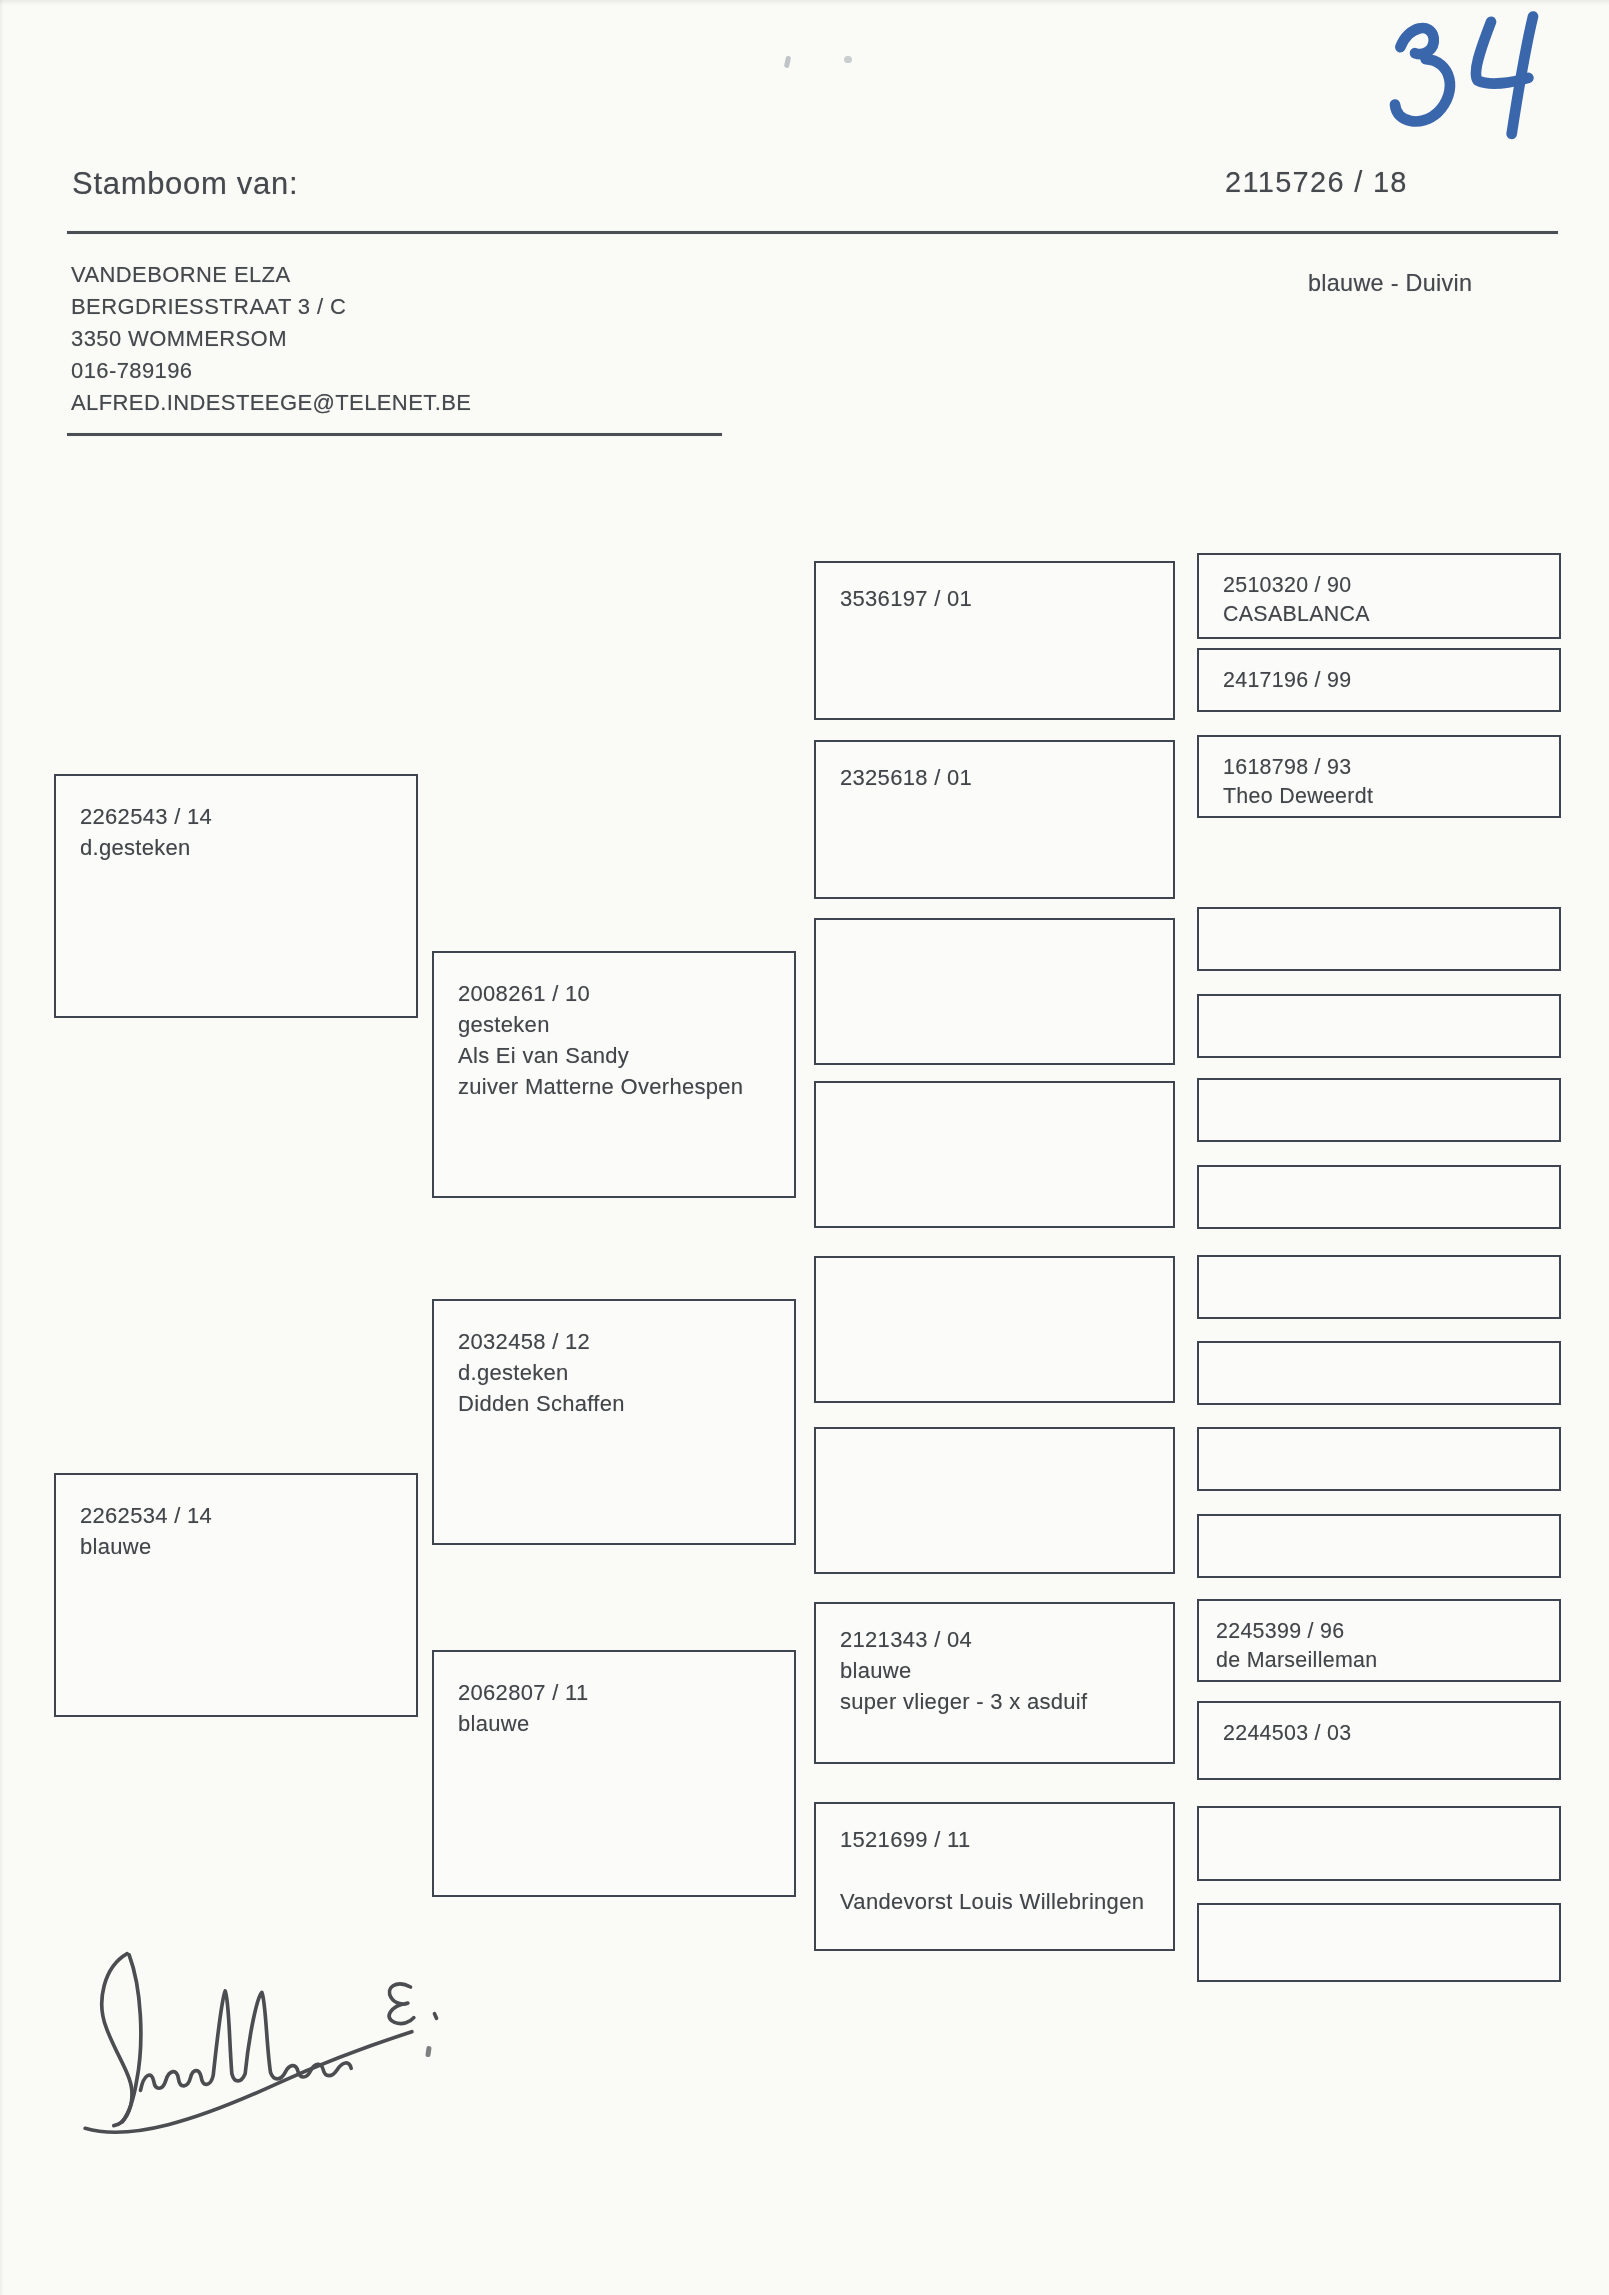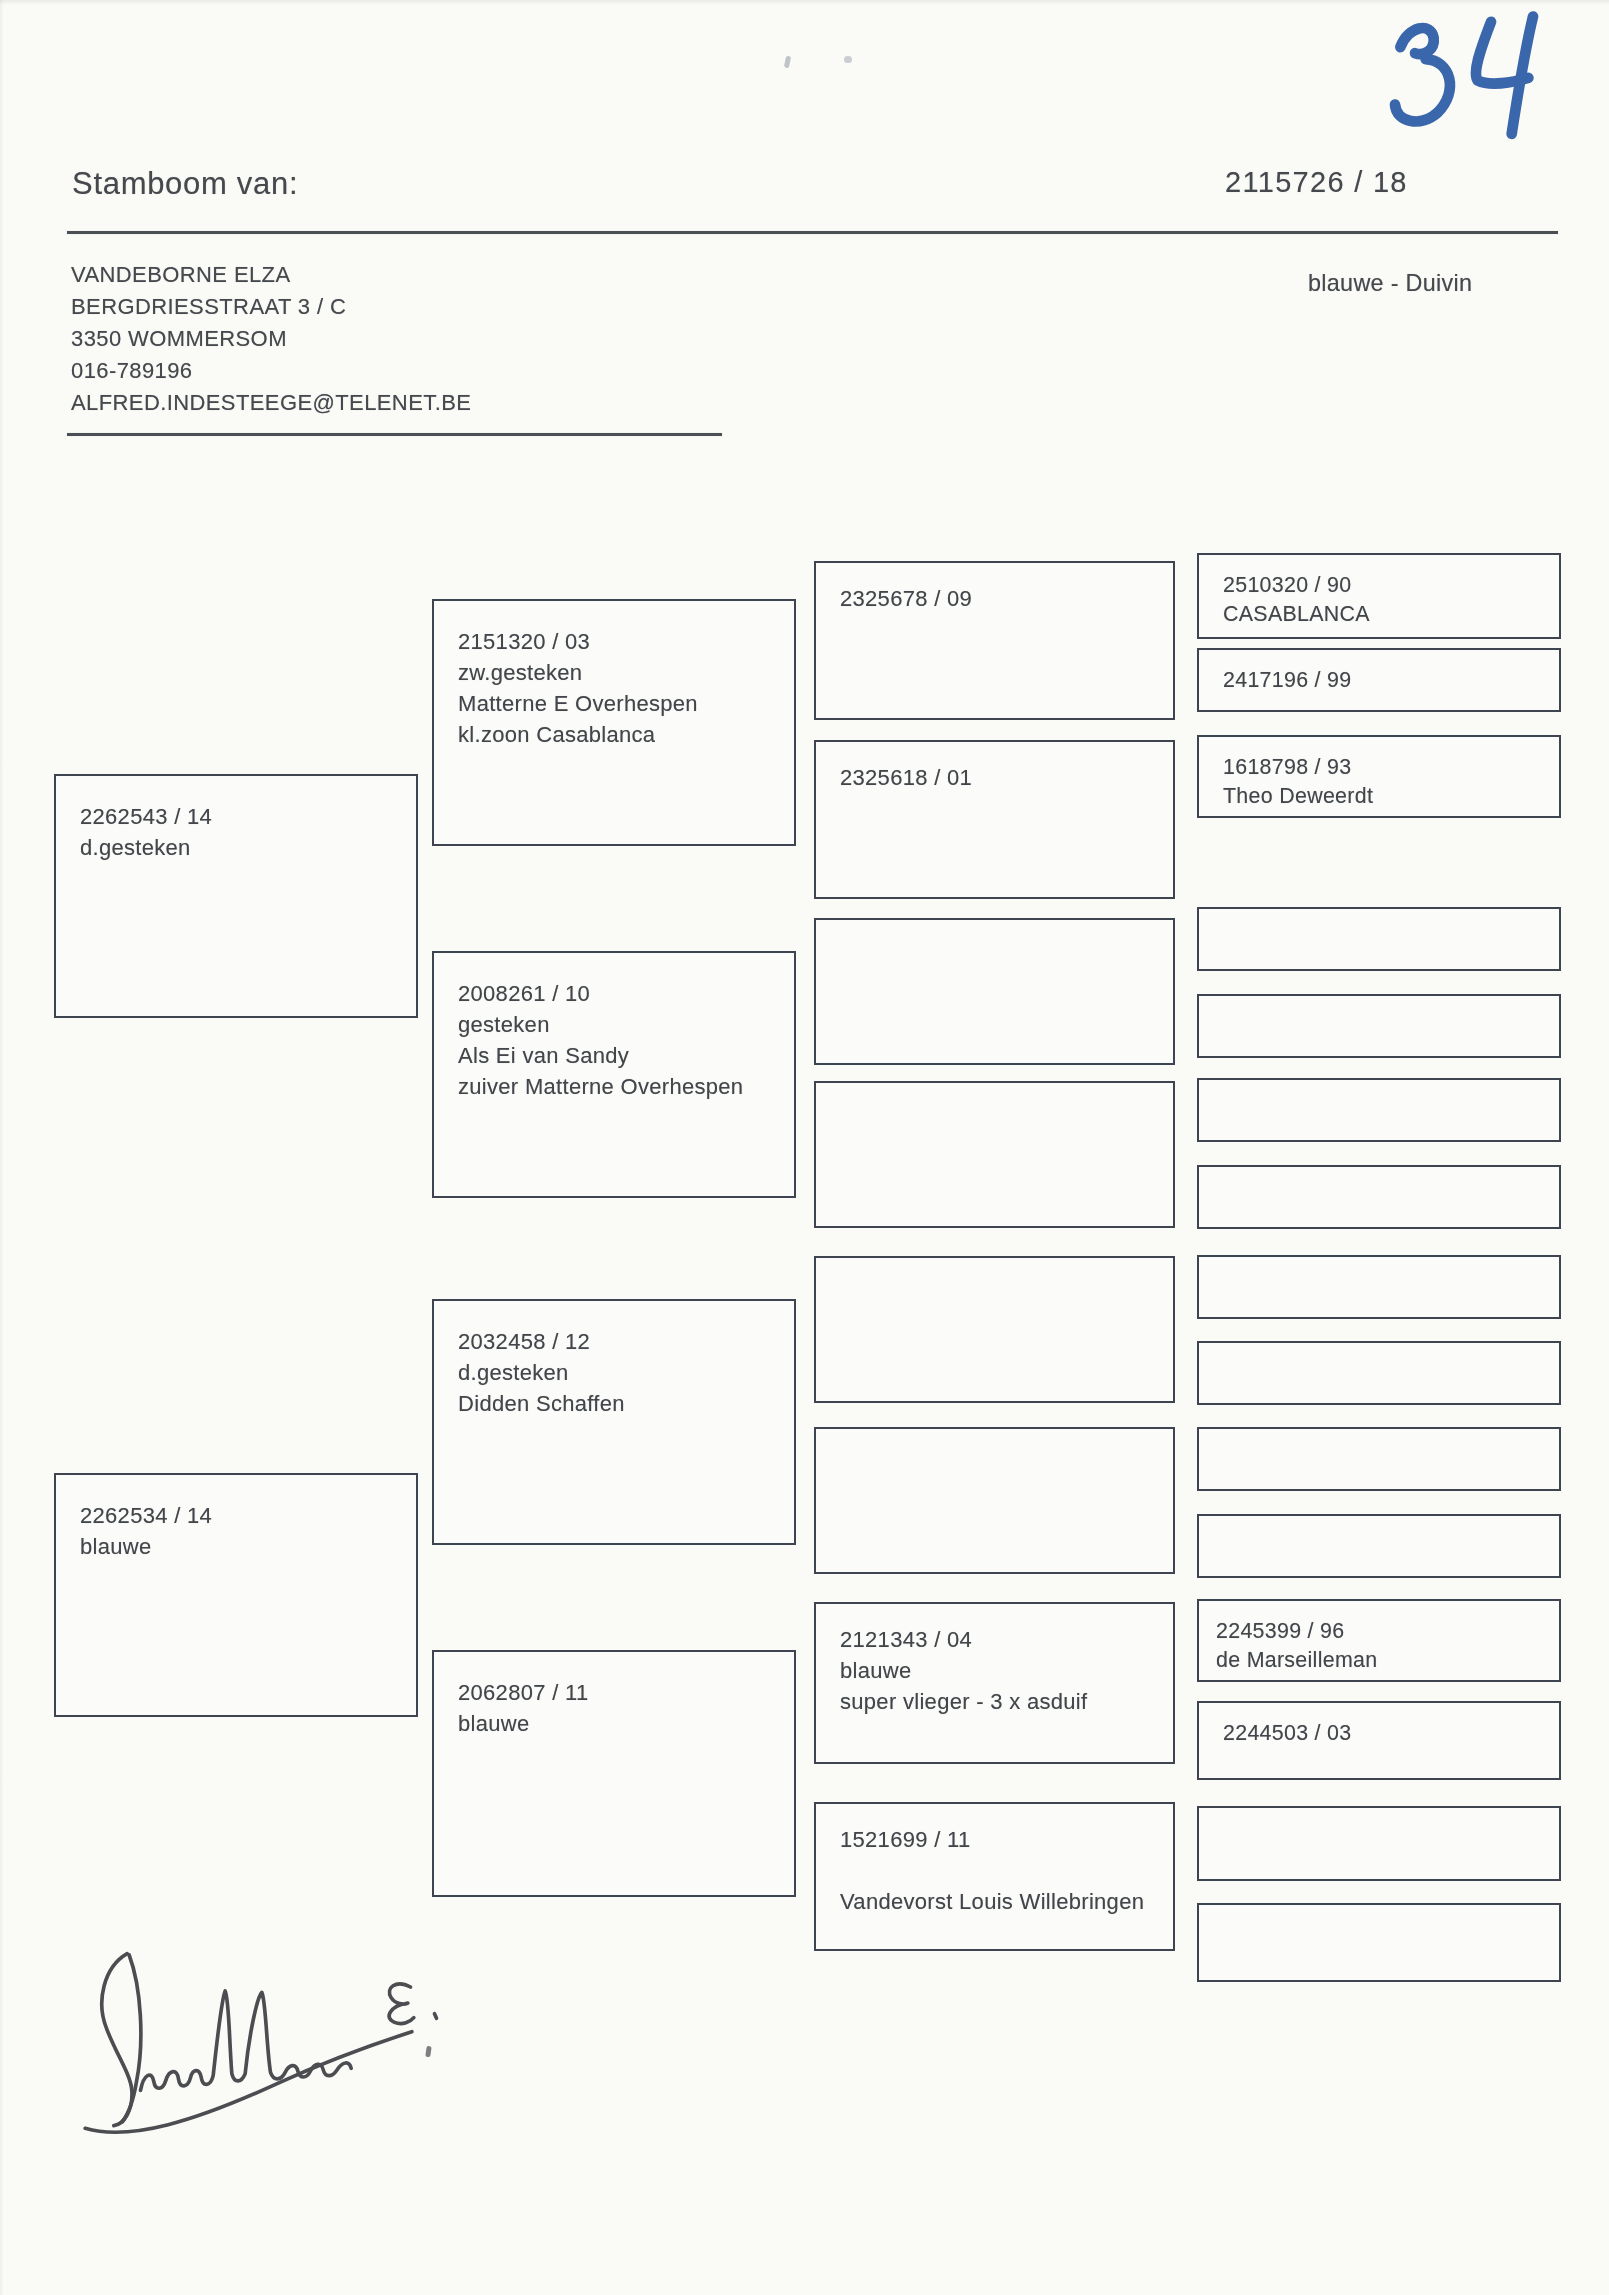--- a/index.html
+++ b/index.html
@@ -77,44 +77,38 @@
 
   <div class="box" style="left:54px;top:774px;width:364px;height:244px;">
     <div class="line">2262543 / 14</div>
     <div class="line">d.gesteken</div>
   </div>
   <div class="box" style="left:54px;top:1473px;width:364px;height:244px;">
     <div class="line">2262534 / 14</div>
     <div class="line">blauwe</div>
   </div>
 
-  <div class="box" style="left:432px;top:599px;width:364px;height:247px;">
-    <div class="line">2151320 / 03</div>
-    <div class="line">zw.gesteken</div>
-    <div class="line">Matterne E Overhespen</div>
-    <div class="line">kl.zoon Casablanca</div>
-  </div>
   <div class="box" style="left:432px;top:951px;width:364px;height:247px;">
     <div class="line">2008261 / 10</div>
     <div class="line">gesteken</div>
     <div class="line">Als Ei van Sandy</div>
     <div class="line">zuiver Matterne Overhespen</div>
   </div>
   <div class="box" style="left:432px;top:1299px;width:364px;height:246px;">
     <div class="line">2032458 / 12</div>
     <div class="line">d.gesteken</div>
     <div class="line">Didden Schaffen</div>
   </div>
   <div class="box" style="left:432px;top:1650px;width:364px;height:247px;">
     <div class="line">2062807 / 11</div>
     <div class="line">blauwe</div>
   </div>
 
   <div class="box g3x" style="left:814px;top:561px;width:361px;height:159px;">
-    <div class="line">2325678 / 09</div>
+    <div class="line">3536197 / 01</div>
   </div>
   <div class="box g3x" style="left:814px;top:740px;width:361px;height:159px;">
     <div class="line">2325618 / 01</div>
   </div>
   <div class="box g3x" style="left:814px;top:918px;width:361px;height:147px;"></div>
   <div class="box g3x" style="left:814px;top:1081px;width:361px;height:147px;"></div>
   <div class="box g3x" style="left:814px;top:1256px;width:361px;height:147px;"></div>
   <div class="box g3x" style="left:814px;top:1427px;width:361px;height:147px;"></div>
   <div class="box g3x" style="left:814px;top:1602px;width:361px;height:162px;">
     <div class="line">2121343 / 04</div>

